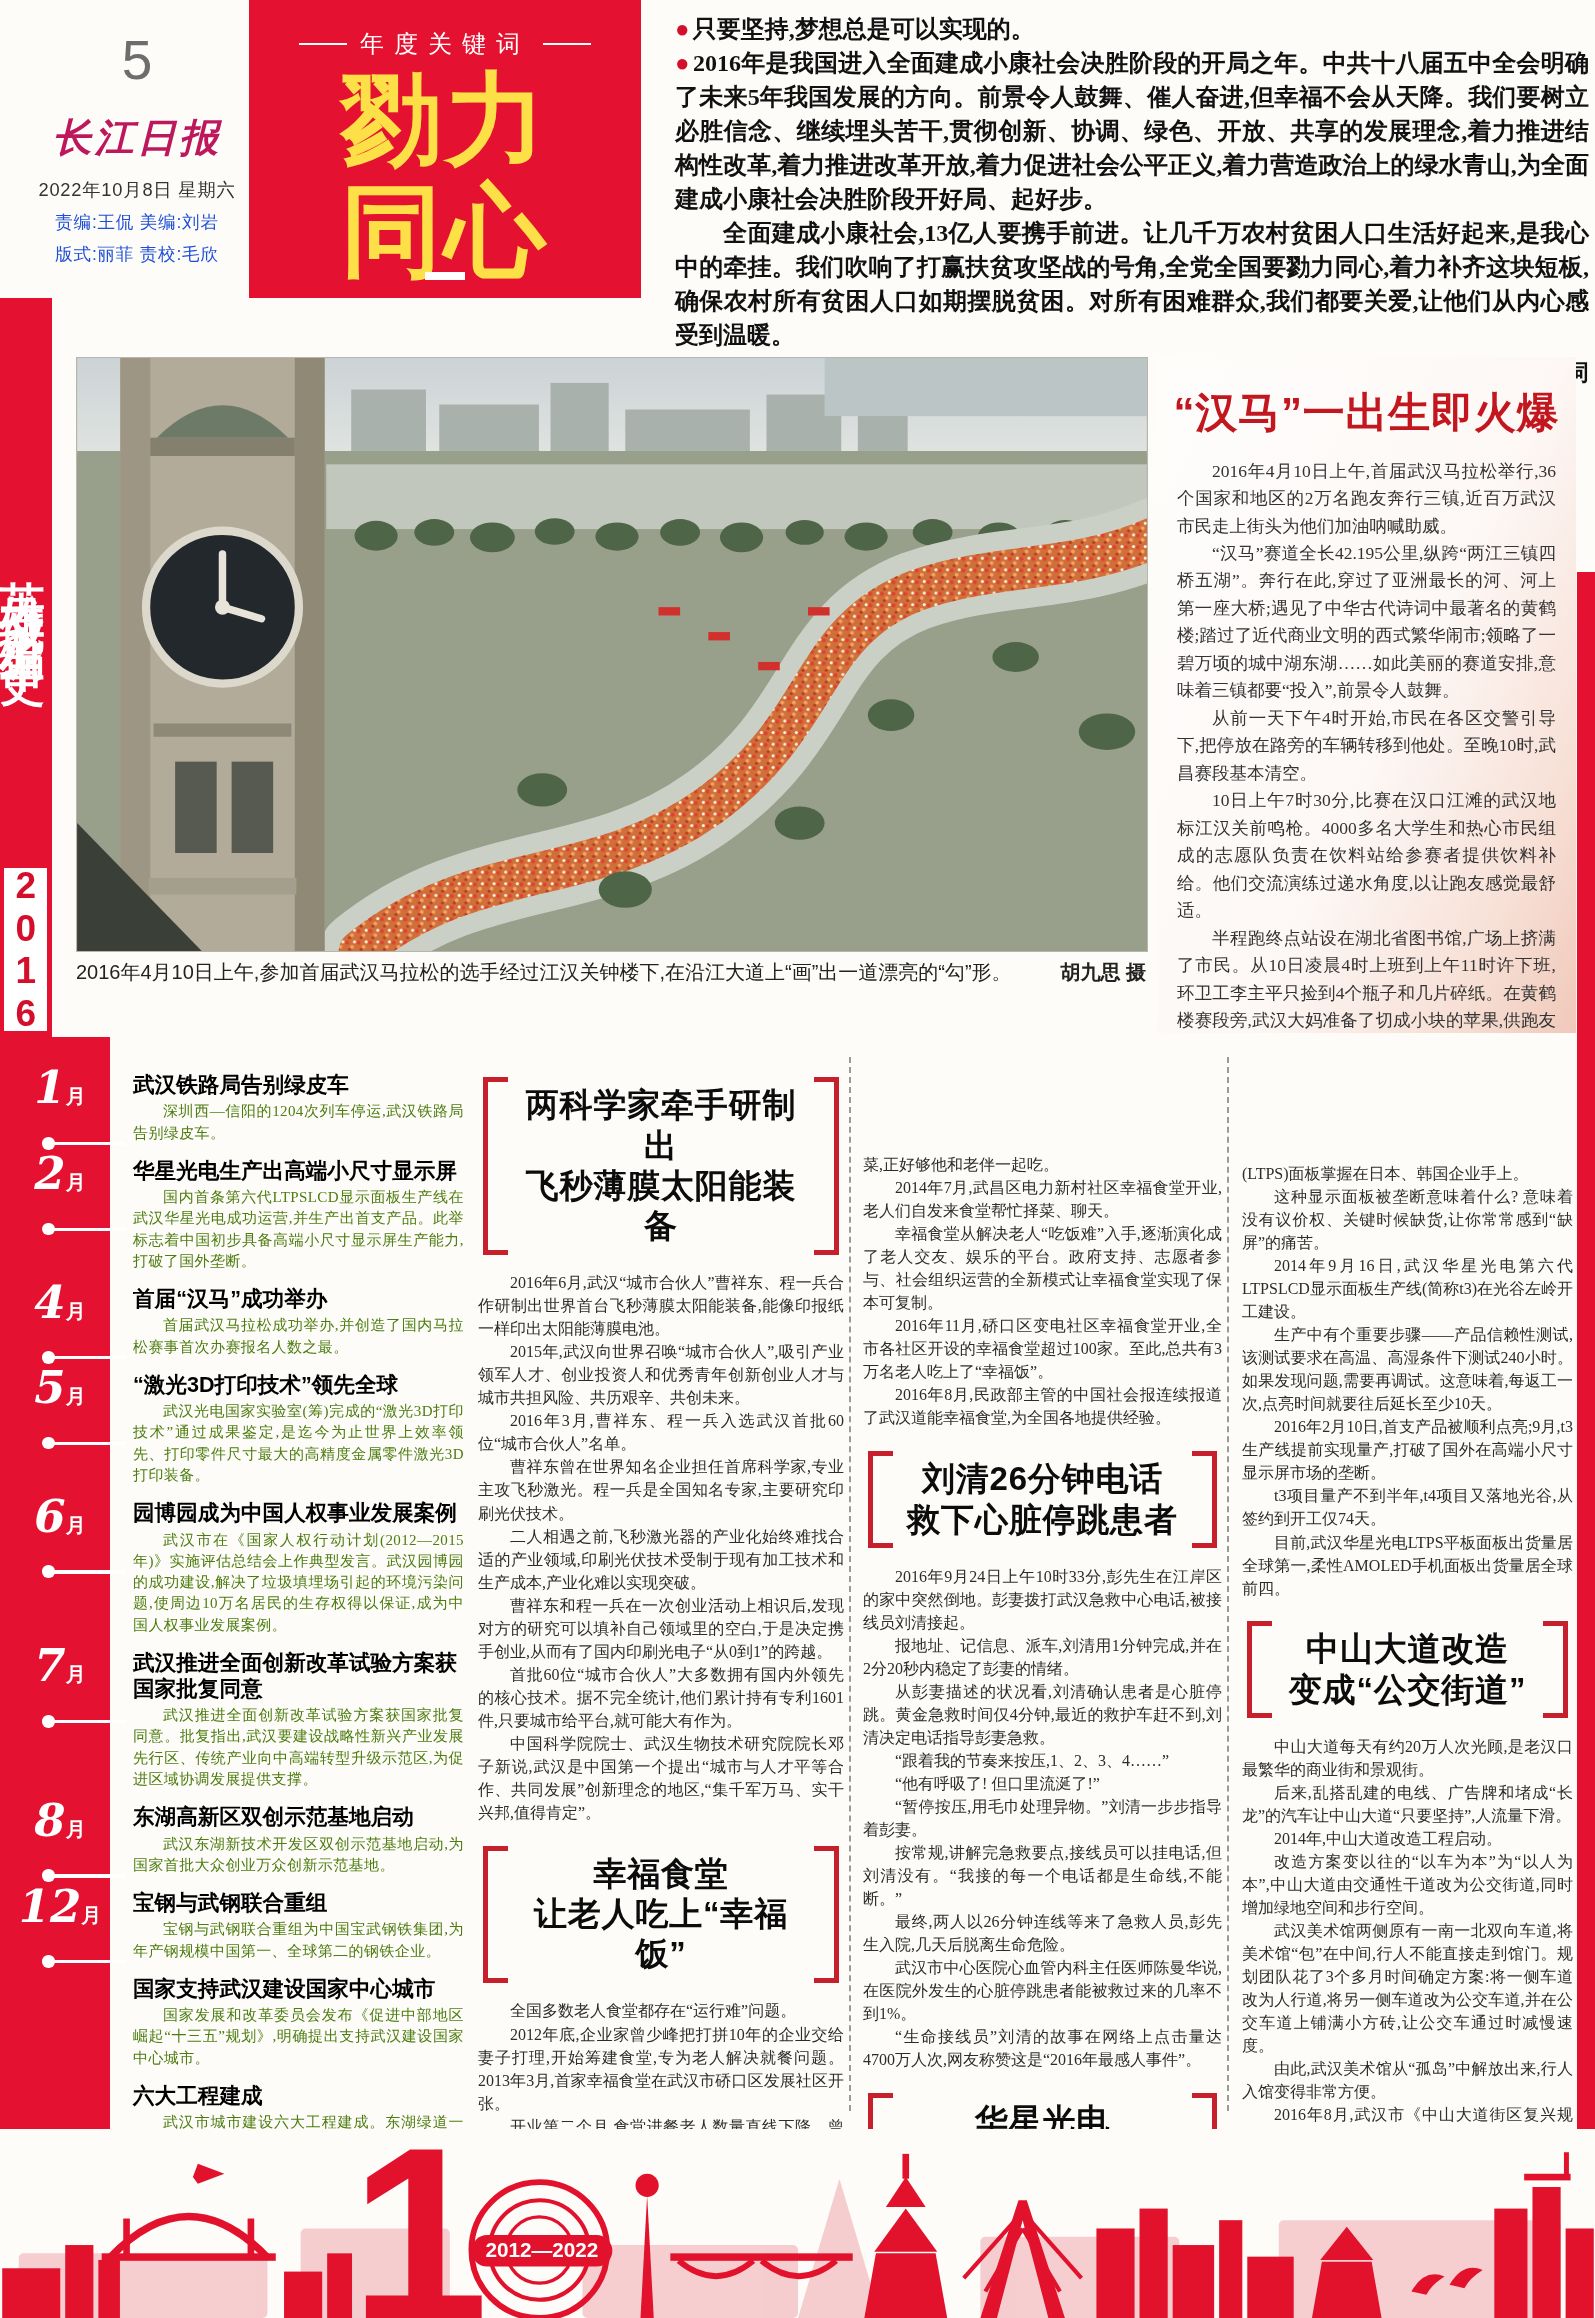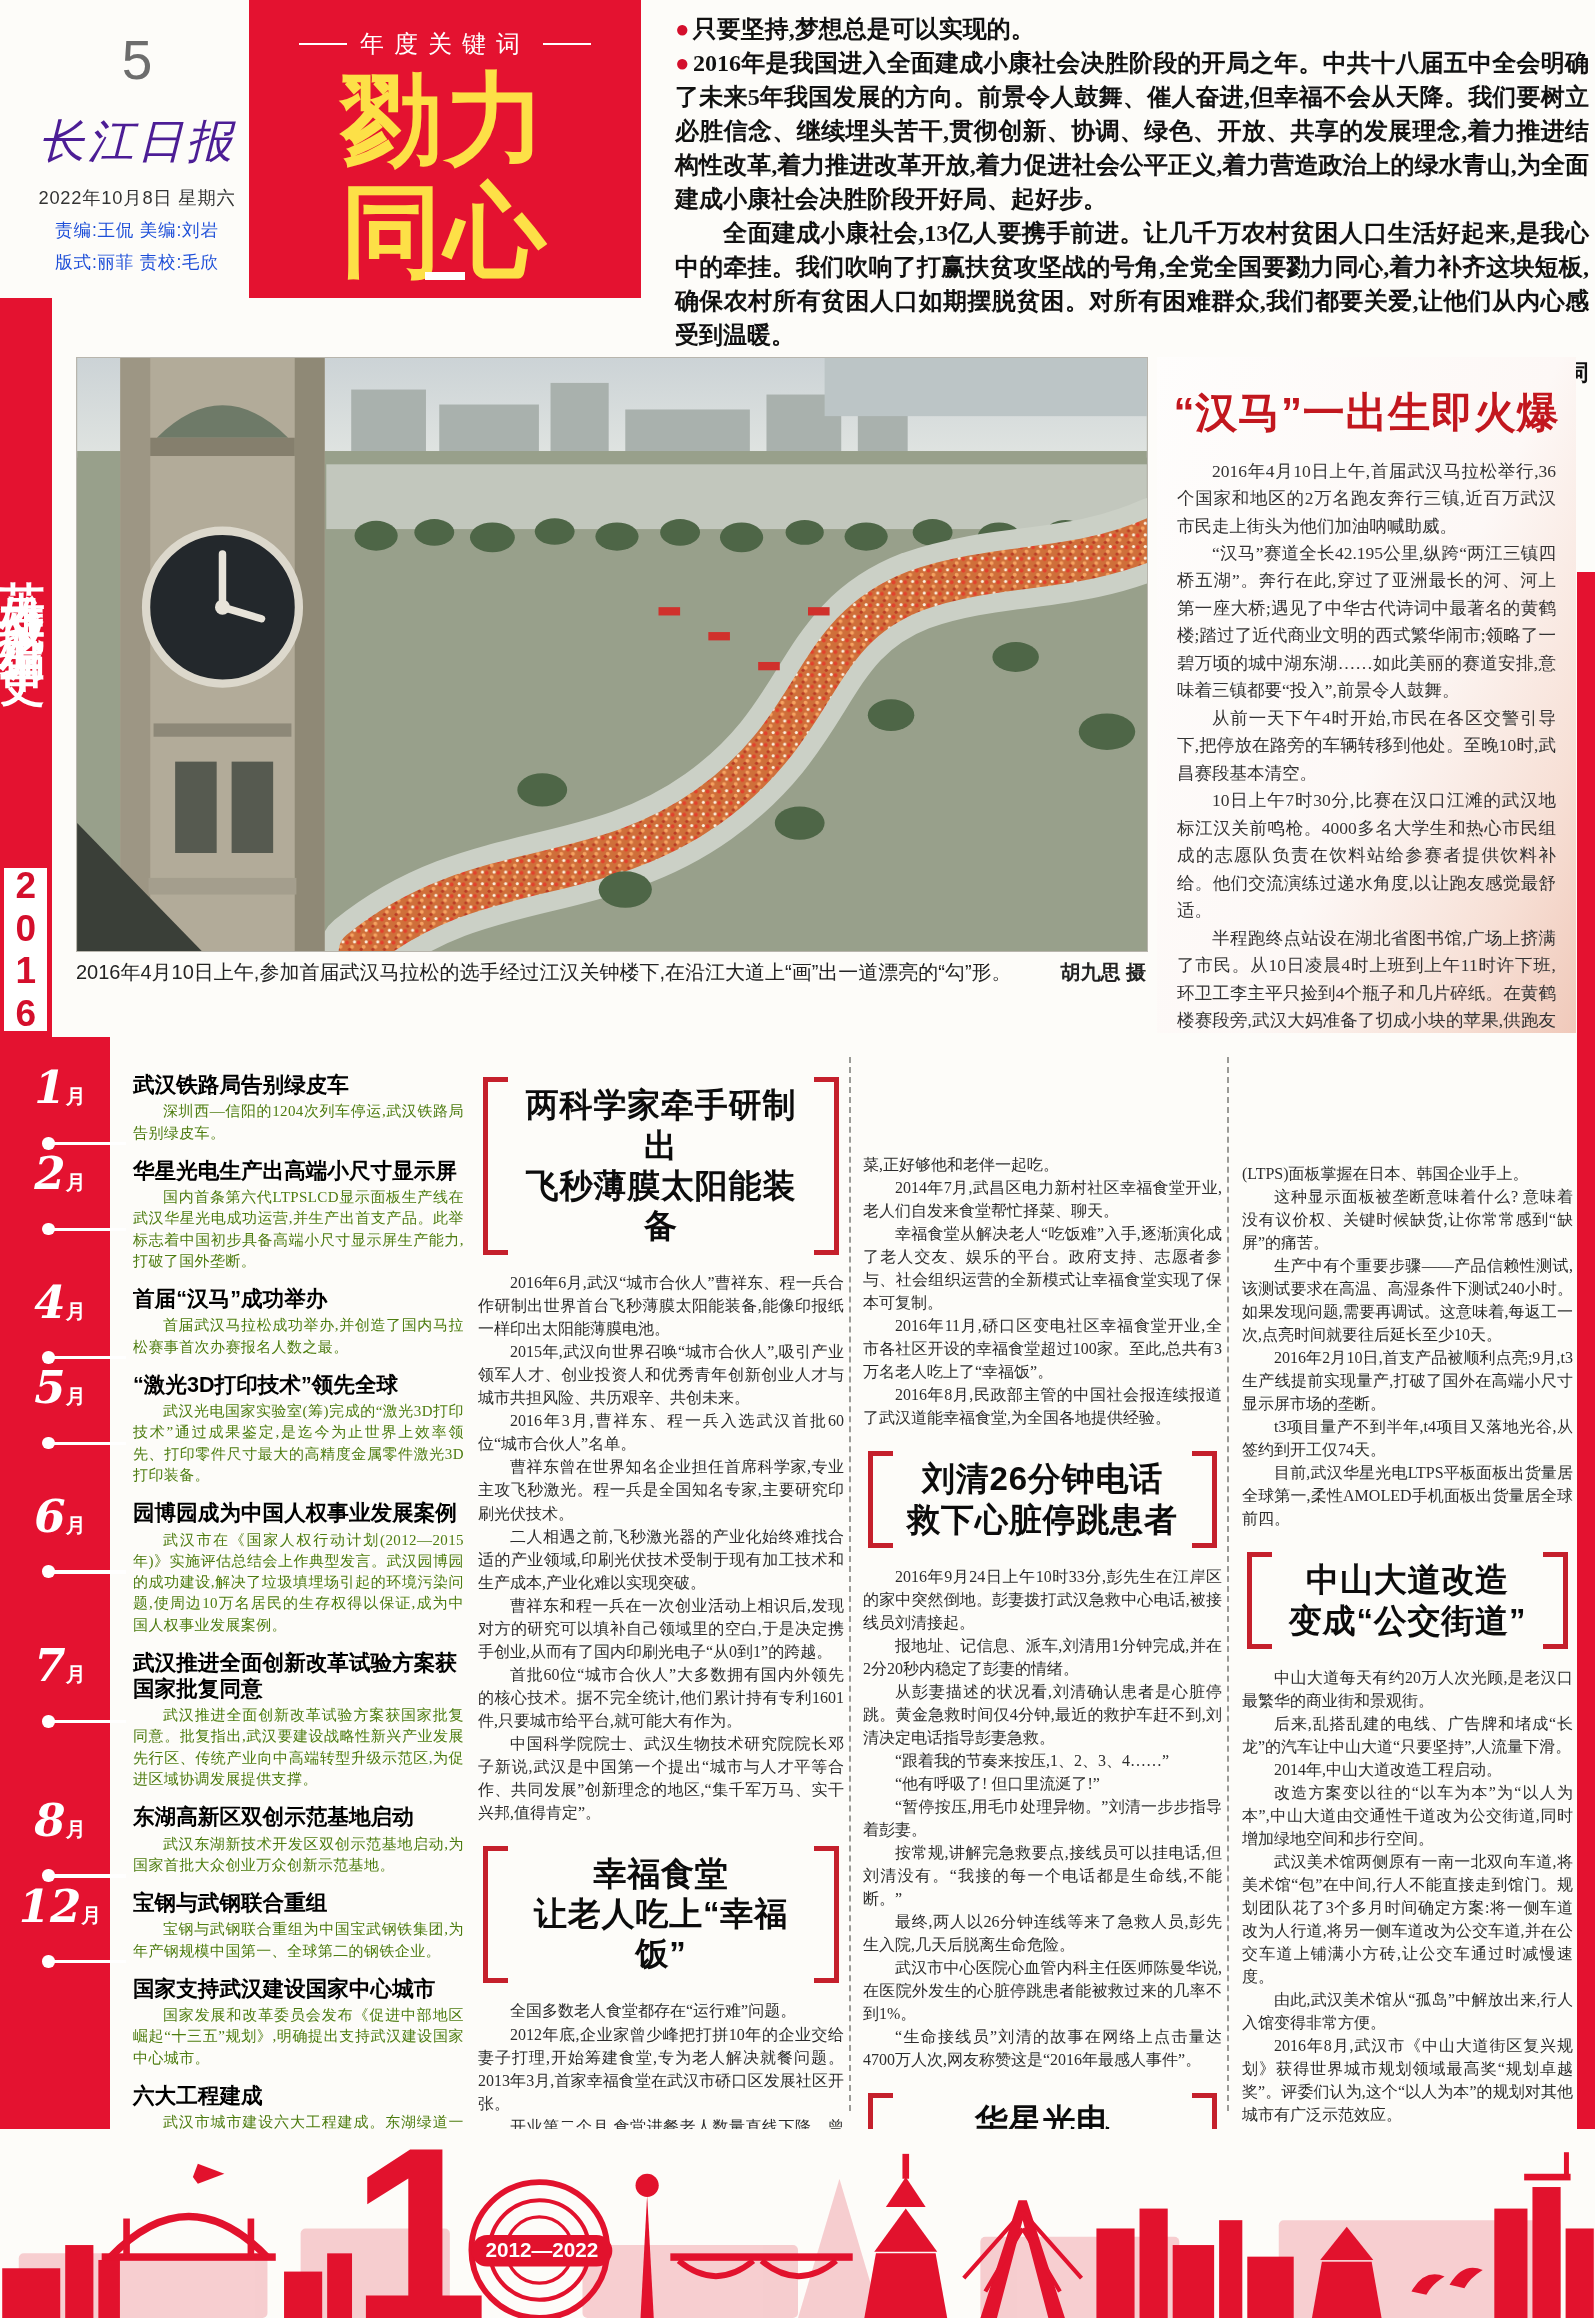--- a/index.html
+++ b/index.html
@@ -3,21 +3,21 @@
 <meta charset="utf-8">
 <style>
   html,body{margin:0;padding:0;}
   body{background:#e8e6e0;}
   .page{position:relative;width:1596px;height:2319px;background:#fdfcf9;overflow:hidden;
         font-family:"Liberation Serif","DejaVu Serif",serif;color:#222;}
 
   
   .masthead{position:absolute;left:33px;top:11.6px;width:208px;height:283px;text-align:center;}
   .page-num{font-family:"Liberation Sans",sans-serif;font-size:55px;color:#6d6d6d;line-height:1;margin-top:21.6px;}
-  .logo{font-size:46px;font-weight:normal;font-style:italic;color:#4c1d95;letter-spacing:3.3px;margin-top:23px;
+  .logo{font-size:39px;font-weight:bold;font-style:italic;color:#be185d;letter-spacing:3.3px;margin-top:23px;
         font-family:"DejaVu Serif",serif;}
   .mh-date{font-family:"Liberation Sans",sans-serif;font-size:18.3px;color:#333;margin-top:11.6px;letter-spacing:0.8px;}
   .mh-credit{font-family:"Liberation Sans",sans-serif;font-size:17.5px;color:#1d4ed8;margin-top:8.3px;letter-spacing:0.8px;}
 
   
   .banner{position:absolute;left:249px;top:0;width:392px;height:298px;background:#e41230;text-align:center;}
   .kicker{display:flex;align-items:center;justify-content:center;gap:13.3px;margin-top:28px;}
   .kicker::before,.kicker::after{content:"";width:48px;height:2.5px;background:#fff;}
   .kicker span{color:#fff;font-size:24px;letter-spacing:10px;font-family:"Liberation Sans",sans-serif;}
   .banner-word{font-family:"Liberation Sans",sans-serif;font-weight:900;font-size:101px;line-height:1.02;
@@ -332,20 +332,21 @@
 
       </div>
 
     </div>
 
     <div class="vsep s2"></div>
 
     <div class="col col3">
       <p style="text-indent:0;">(LTPS)面板掌握在日本、韩国企业手上。</p>
       <p>这种显示面板被垄断意味着什么? 意味着没有议价权、关键时候缺货,让你常常感到“缺屏”的痛苦。</p>
+      <p>2014年9月16日,武汉华星光电第六代LTPSLCD显示面板生产线(简称t3)在光谷左岭开工建设。</p>
       <p>生产中有个重要步骤——产品信赖性测试,该测试要求在高温、高湿条件下测试240小时。如果发现问题,需要再调试。这意味着,每返工一次,点亮时间就要往后延长至少10天。</p>
       <p>2016年2月10日,首支产品被顺利点亮;9月,t3生产线提前实现量产,打破了国外在高端小尺寸显示屏市场的垄断。</p>
       <p>t3项目量产不到半年,t4项目又落地光谷,从签约到开工仅74天。</p>
       <p>目前,武汉华星光电LTPS平板面板出货量居全球第一,柔性AMOLED手机面板出货量居全球前四。</p>
       <div class="btitle">
         <span class="l">中山大道改造</span>
         <span class="l">变成“公交街道”</span>
       </div>
       <p>中山大道每天有约20万人次光顾,是老汉口最繁华的商业街和景观街。</p>
       <p>后来,乱搭乱建的电线、广告牌和堵成“长龙”的汽车让中山大道“只要坚持”,人流量下滑。</p>

